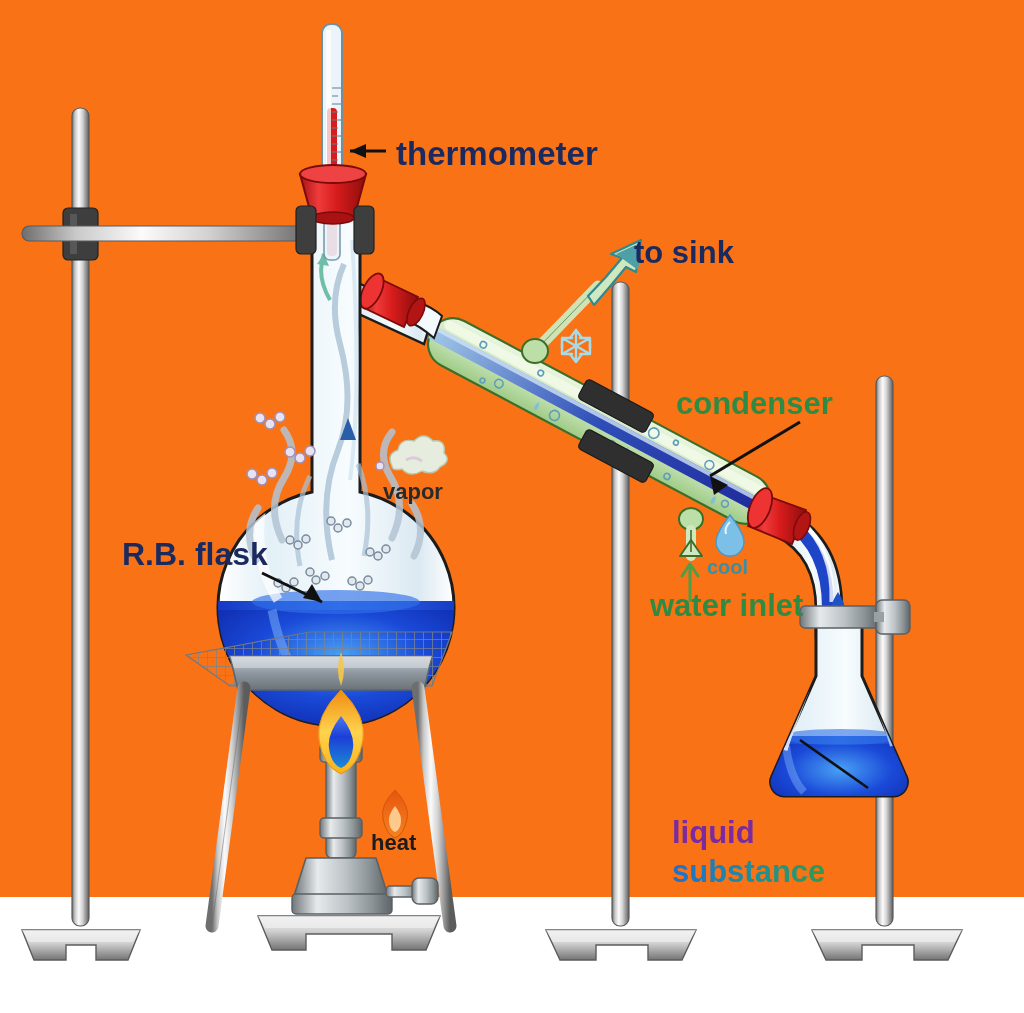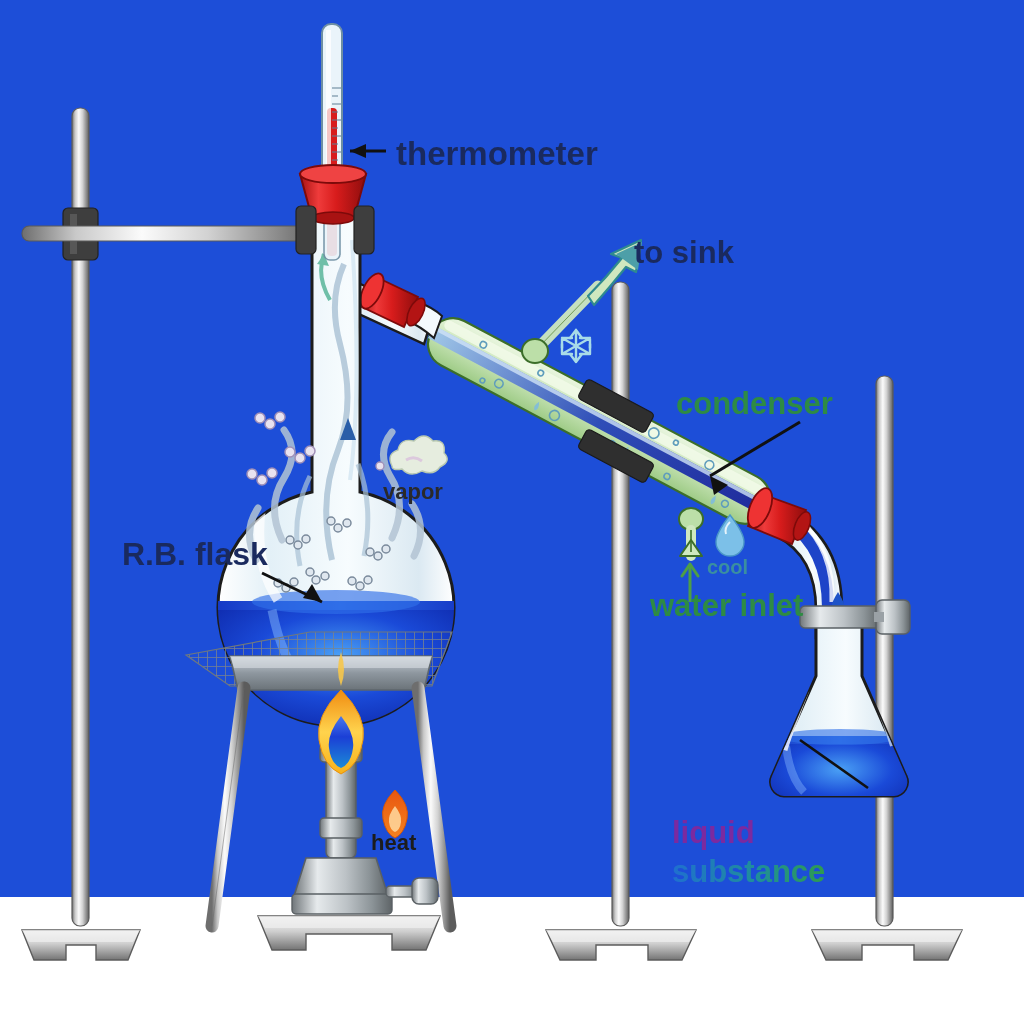--- a/index.html
+++ b/index.html
@@ -1,18 +1,18 @@
 <!DOCTYPE html>
 <html><head>
 <meta charset="utf-8">
 <style>
   html,body{margin:0;padding:0;background:#fff;}
   body{width:1024px;height:1013px;overflow:hidden;
        font-family:"Liberation Sans", sans-serif;}
-  #stage{position:relative;width:1024px;height:897px;background:#1d4ed8;}
+  #stage{position:relative;width:1024px;height:897px;background:#f97316;}
   svg#diagram{position:absolute;left:0;top:0;width:1024px;height:1013px;display:block;}
   .lbl{font-family:"Liberation Sans", sans-serif;font-weight:700;}
   text{paint-order:stroke fill;}
 </style>
 </head>
 <body>
 
 <div id="stage">
 <svg id="diagram" viewBox="0 0 1024 1013" xmlns="http://www.w3.org/2000/svg">
   <defs>

